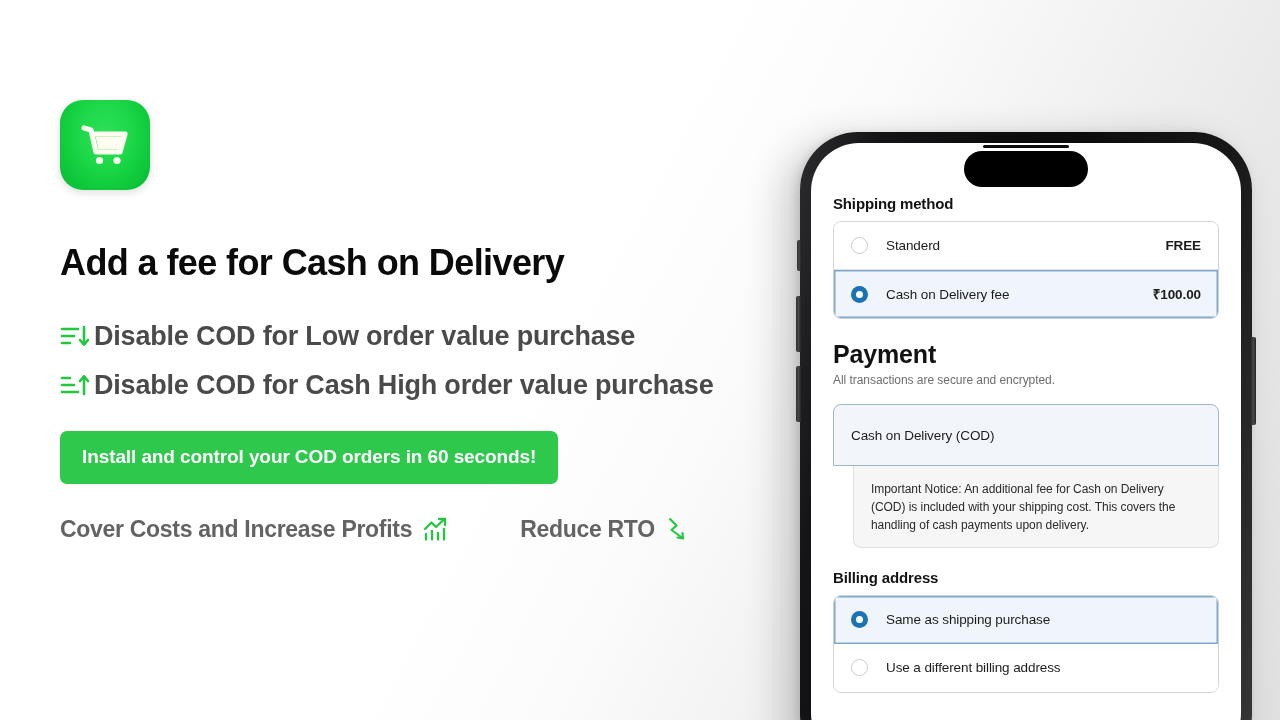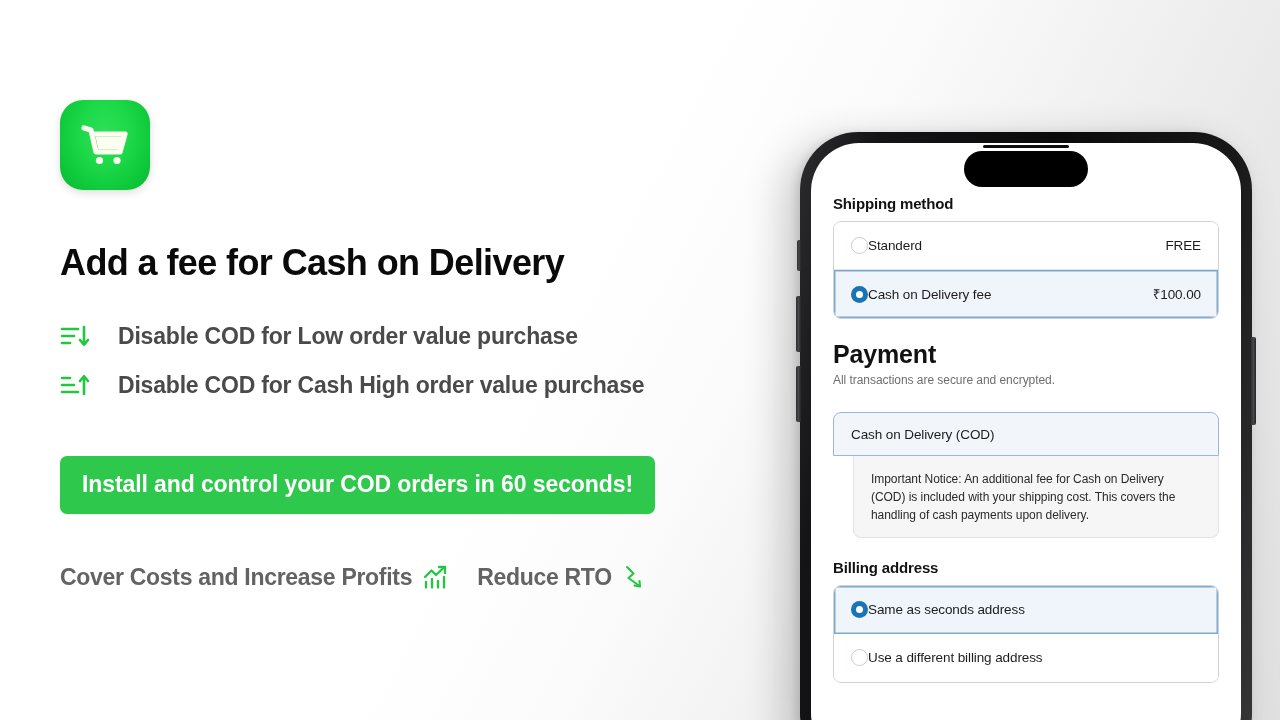--- a/index.html
+++ b/index.html
@@ -63,47 +63,46 @@
     margin-bottom: 7px;
   }
   .feature-icon {
     width: 34px;
     min-width: 34px;
     display: flex;
     align-items: center;
     justify-content: flex-start;
   }
   .feature-label {
-    margin-left: 24px;
-    font-size: 23px;
+    font-size: 27px;
     font-weight: 600;
     color: #4a4a4a;
     letter-spacing: -0.2px;
     white-space: nowrap;
   }
 
   .cta-banner {
-    margin-top: 42px;
+    margin-top: 17px;
     display: inline-block;
     background: #2ec94c;
     border-radius: 7px;
     padding: 15px 22px 16px 22px;
-    font-size: 23px;
+    font-size: 19px;
     font-weight: 700;
     color: #ffffff;
     letter-spacing: -0.1px;
     white-space: nowrap;
     box-shadow: 0 1px 2px rgba(0,0,0,0.05);
   }
 
   .benefits-row {
-    margin-top: 50px;
-    display: flex;
-    align-items: center;
-    gap: 28px;
+    margin-top: 32px;
+    display: flex;
+    align-items: center;
+    gap: 71px;
   }
   .benefit {
     display: flex;
     align-items: center;
     gap: 11px;
     font-size: 23px;
     font-weight: 700;
     color: #636363;
     letter-spacing: -0.3px;
     white-space: nowrap;
@@ -200,21 +199,21 @@
     letter-spacing: -0.15px;
     margin-bottom: 9px;
   }
   .sec-title.big {
     font-size: 25px;
     margin-bottom: 4px;
   }
   .sec-sub {
     font-size: 12px;
     color: #6e6e6e;
-    margin-bottom: 25px;
+    margin-bottom: 17px;
     letter-spacing: -0.05px;
   }
 
   .opt-group {
     border: 1px solid #cfd4d9;
     border-radius: 8px;
     overflow: hidden;
     background: #fff;
   }
   .opt-row {
@@ -246,39 +245,40 @@
   }
   .radio.on::after {
     content: "";
     position: absolute;
     left: 5px; top: 5px;
     width: 7px; height: 7px;
     border-radius: 50%;
     background: #fff;
   }
   .opt-label {
+    margin-left: 18px;
     font-size: 13.5px;
     color: #1c1c1c;
     letter-spacing: -0.1px;
     flex: 1;
   }
   .opt-price {
     font-size: 13.5px;
-    font-weight: 400;
+    font-weight: 700;
     color: #1c1c1c;
     letter-spacing: -0.1px;
   }
 
   .section { margin-top: 21px; }
 
   .pay-field {
     border: 1px solid #9cb8d1;
     border-radius: 8px 8px 0 0;
     background: #f2f6fb;
-    height: 44px;
+    height: 62px;
     display: flex;
     align-items: center;
     padding: 0 17px;
     font-size: 13.5px;
     color: #1c1c1c;
     letter-spacing: -0.1px;
   }
   .notice-box {
     border: 1px solid #dfe3e8;
     border-top: none;
@@ -433,21 +433,21 @@
           <div class="sec-sub">All transactions are secure and encrypted.</div>
           <div class="pay-field">Cash on Delivery (COD)</div>
           <div class="notice-box">Important Notice: An additional fee for Cash on Delivery (COD) is included with your shipping cost. This covers the handling of cash payments upon delivery.</div>
         </div>
 
         <div class="section">
           <div class="sec-title">Billing address</div>
           <div class="opt-group">
             <div class="opt-row selected">
               <span class="radio on"></span>
-              <span class="opt-label">Same as seconds address</span>
+              <span class="opt-label">Same as shipping purchase</span>
             </div>
             <div class="opt-row">
               <span class="radio"></span>
               <span class="opt-label">Use a different billing address</span>
             </div>
           </div>
         </div>
 
       </div>
     </div>

